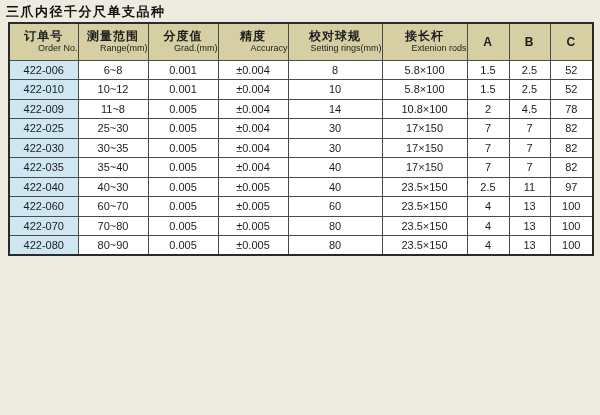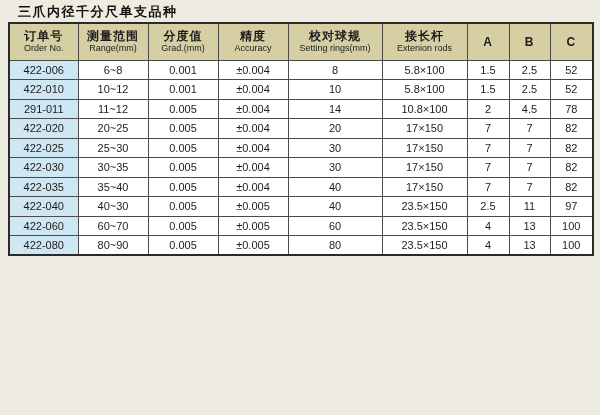--- a/index.html
+++ b/index.html
@@ -12,21 +12,21 @@
     --text-color: #1c1c1c;
   }
   * { box-sizing: border-box; }
   html, body {
     margin: 0; padding: 0;
     width: 600px; height: 415px;
     background: var(--page-bg);
     font-family: "Liberation Sans", sans-serif;
     overflow: hidden;
   }
-  .page { position: relative; width: 580px; height: 415px; padding-left: 12px; }
+  .page { position: relative; width: 580px; height: 415px; }
   .title {
     margin: 0;
     padding: 3px 0 0 6px;
     font-size: 13px;
     font-weight: bold;
     color: #111;
     letter-spacing: 1.5px;
   }
   table.spec-table {
     position: absolute;
@@ -54,20 +54,21 @@
     font-size: 12px;
     font-weight: bold;
     line-height: 14px;
     letter-spacing: 1px;
   }
   th .en {
     font-size: 9px;
     font-weight: normal;
     line-height: 11px;
     letter-spacing: 0;
+    text-align: right;
   }
   tbody td {
     height: 19.5px;
     font-size: 11px;
     background: var(--cell-bg);
   }
   tbody td.order-col {
     background: var(--order-col-bg);
   }
 </style>
@@ -143,42 +144,31 @@
           <td>10~12</td>
           <td>0.001</td>
           <td>±0.004</td>
           <td>10</td>
           <td>5.8×100</td>
           <td>1.5</td>
           <td>2.5</td>
           <td>52</td>
         </tr>
         <tr>
-          <td class="order-col">291-011</td>
-          <td>11~12</td>
+          <td class="order-col">422-009</td>
+          <td>11~8</td>
           <td>0.005</td>
           <td>±0.004</td>
           <td>14</td>
           <td>10.8×100</td>
           <td>2</td>
           <td>4.5</td>
           <td>78</td>
         </tr>
         <tr>
-          <td class="order-col">422-020</td>
-          <td>20~25</td>
-          <td>0.005</td>
-          <td>±0.004</td>
-          <td>20</td>
-          <td>17×150</td>
-          <td>7</td>
-          <td>7</td>
-          <td>82</td>
-        </tr>
-        <tr>
           <td class="order-col">422-025</td>
           <td>25~30</td>
           <td>0.005</td>
           <td>±0.004</td>
           <td>30</td>
           <td>17×150</td>
           <td>7</td>
           <td>7</td>
           <td>82</td>
         </tr>
@@ -214,20 +204,31 @@
           <td>2.5</td>
           <td>11</td>
           <td>97</td>
         </tr>
         <tr>
           <td class="order-col">422-060</td>
           <td>60~70</td>
           <td>0.005</td>
           <td>±0.005</td>
           <td>60</td>
+          <td>23.5×150</td>
+          <td>4</td>
+          <td>13</td>
+          <td>100</td>
+        </tr>
+        <tr>
+          <td class="order-col">422-070</td>
+          <td>70~80</td>
+          <td>0.005</td>
+          <td>±0.005</td>
+          <td>80</td>
           <td>23.5×150</td>
           <td>4</td>
           <td>13</td>
           <td>100</td>
         </tr>
         <tr>
           <td class="order-col">422-080</td>
           <td>80~90</td>
           <td>0.005</td>
           <td>±0.005</td>

